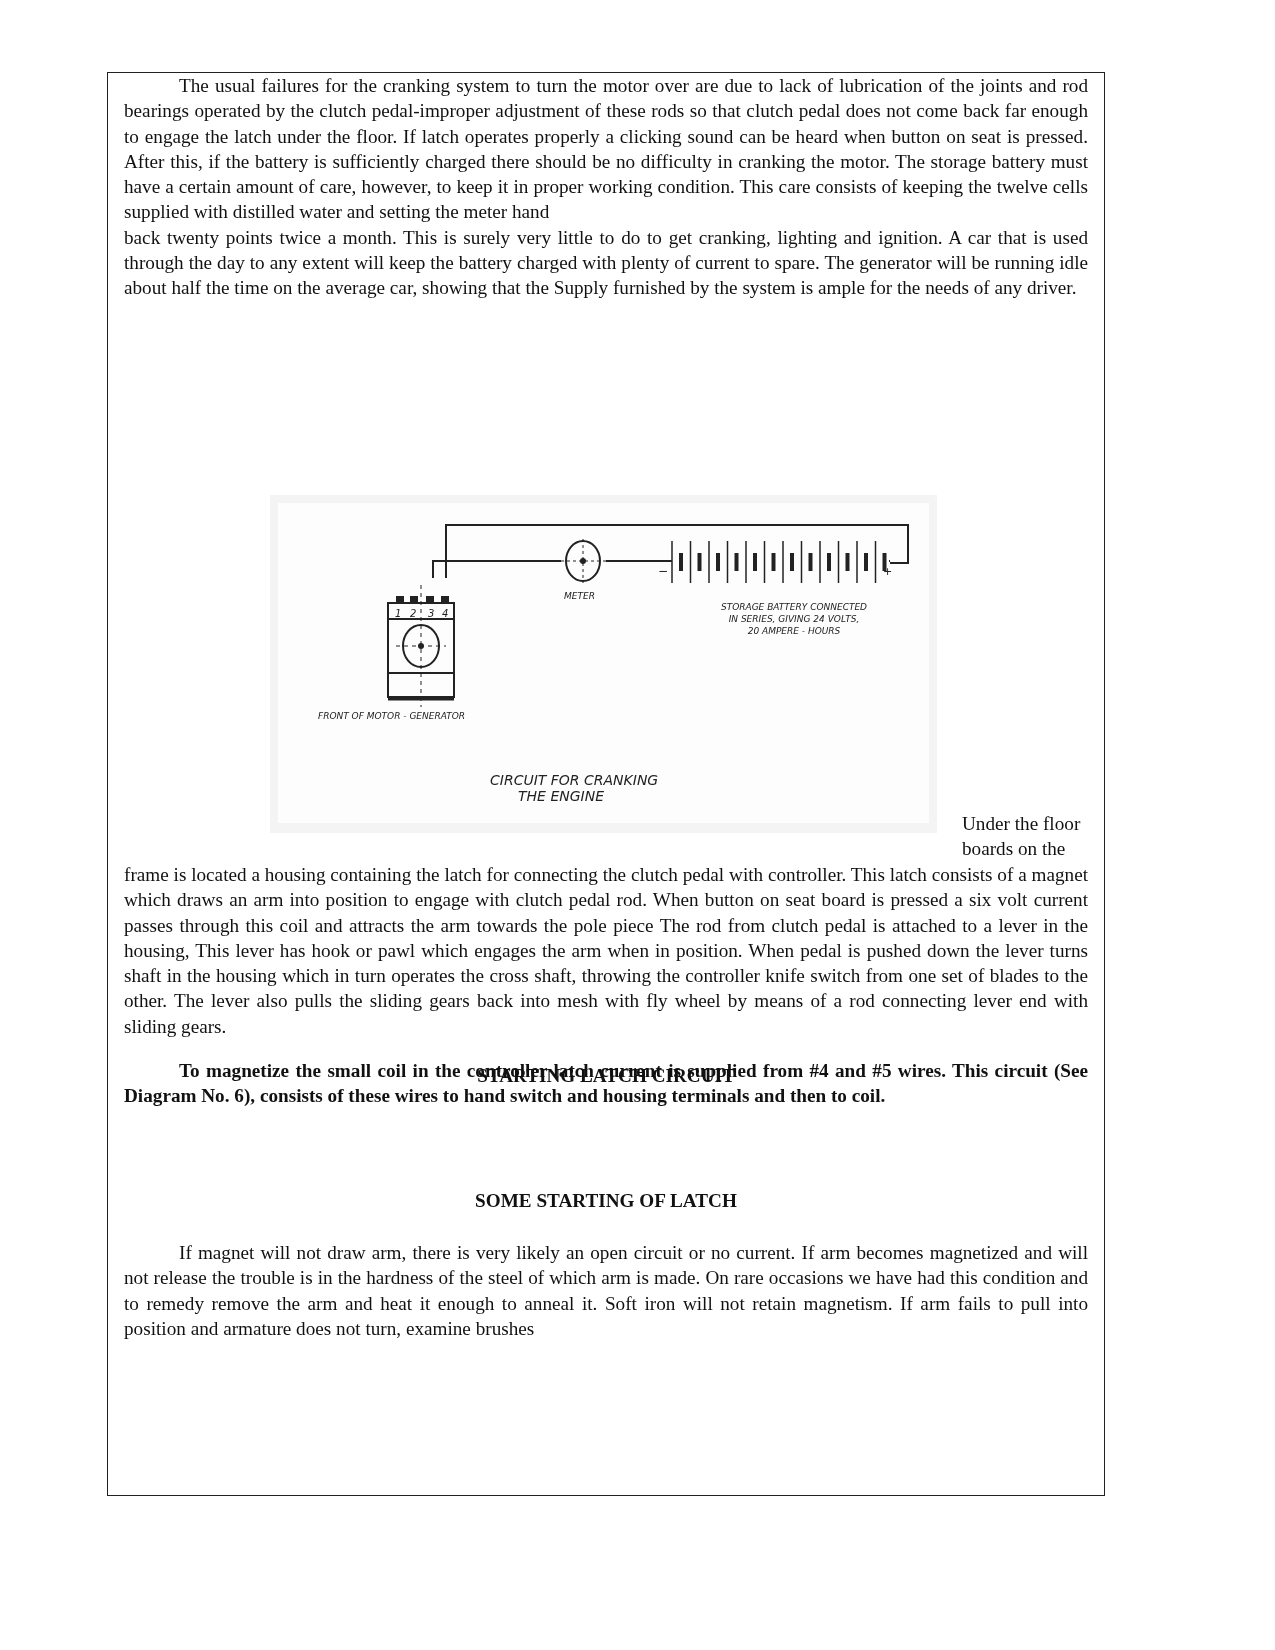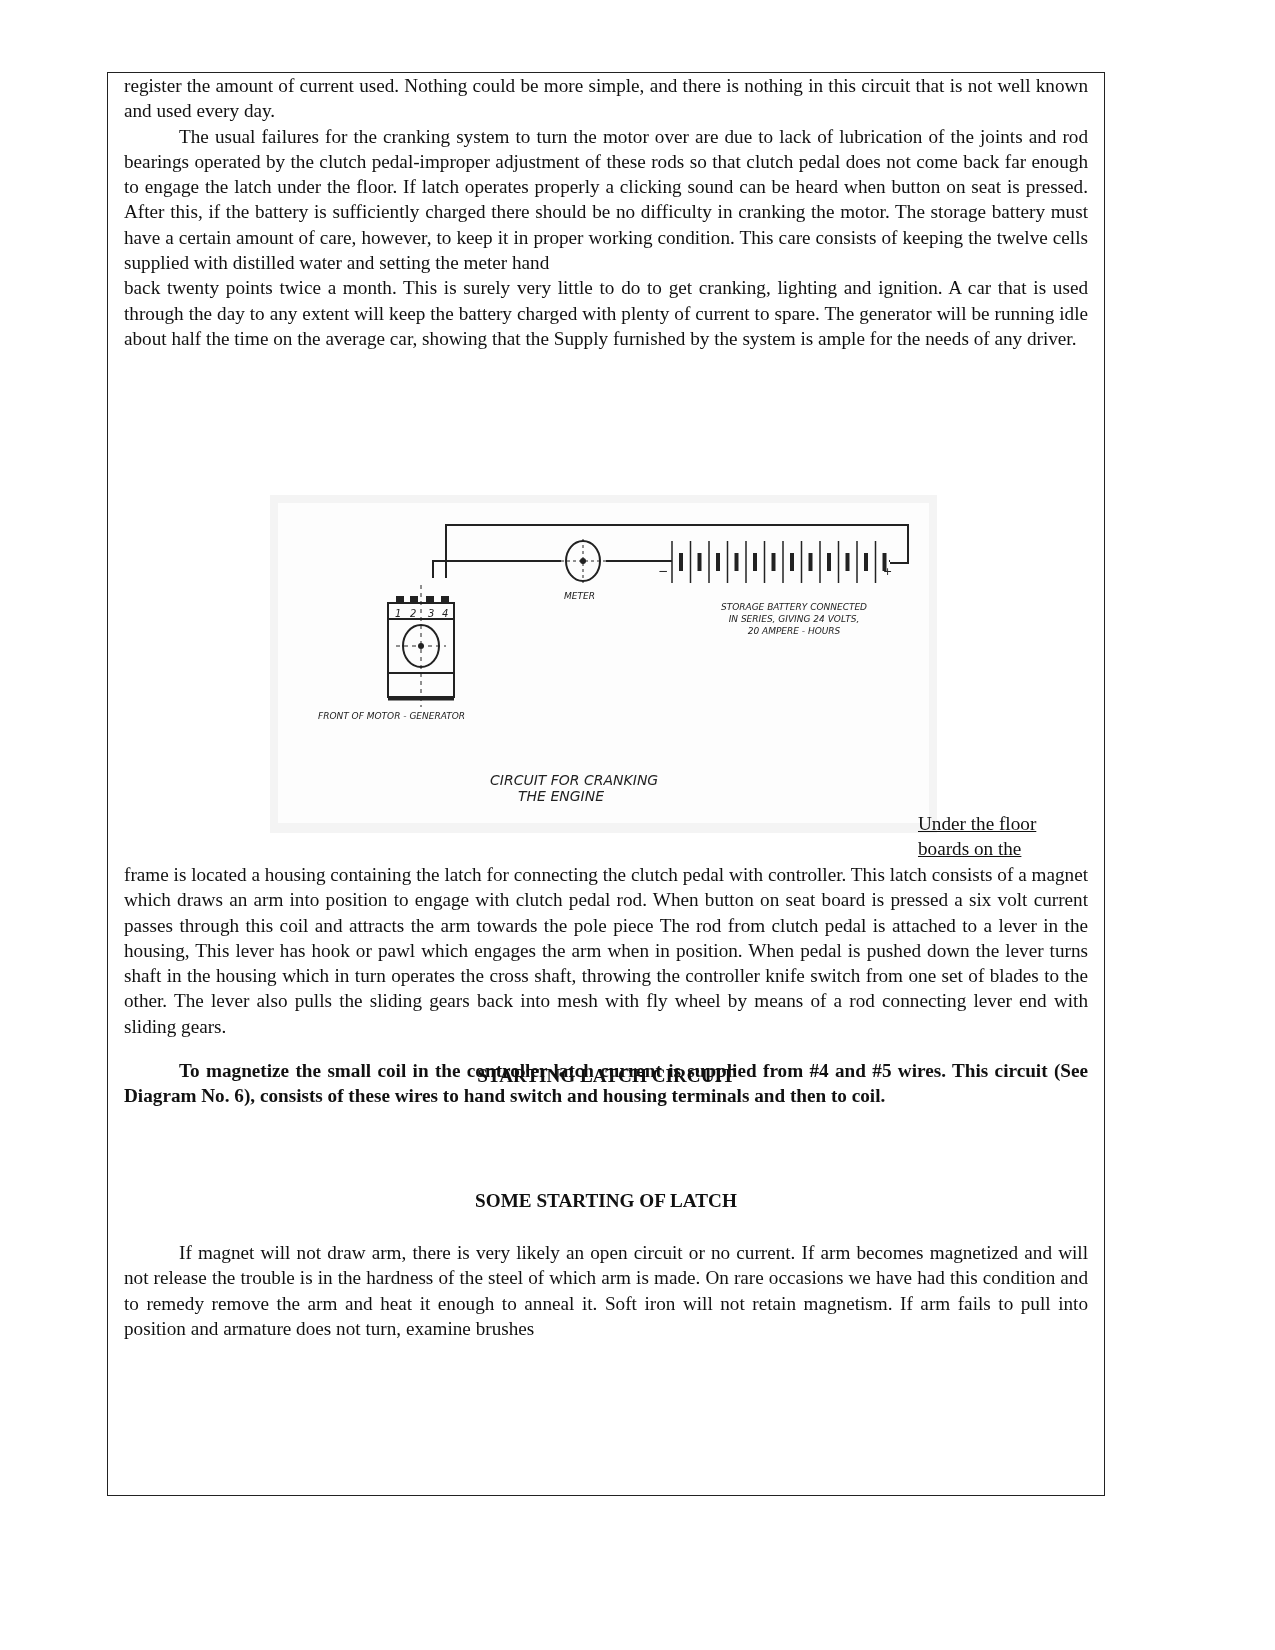--- a/index.html
+++ b/index.html
@@ -4,30 +4,29 @@
 <style>
   html, body { margin: 0; padding: 0; background: #ffffff; }
   body { width: 1275px; height: 1650px; position: relative; font-family: "Liberation Serif", serif; color: #111; }
   .frame { position: absolute; left: 107px; top: 72px; width: 998px; height: 1424px; border: 1.5px solid #222; box-sizing: border-box; }
   .text { position: absolute; left: 124px; width: 964px; font-size: 19.2px; line-height: 25.3px; text-align: justify; }
   .p1 { top: 73px; }
   .indent { text-indent: 55px; }
   .heading { position: absolute; left: 124px; width: 964px; text-align: center; font-weight: bold; font-size: 19.2px; }
   .figure { position: absolute; left: 270px; top: 495px; width: 667px; height: 338px; background: #f4f4f4; }
   .figure-inner { position: absolute; left: 8px; top: 8px; right: 8px; bottom: 10px; background: #fdfdfd; }
-  .float-text { position: absolute; left: 918px; top: 811px; width: 130px; font-size: 19.2px; line-height: 25.3px; text-decoration: underline; }
+  .float-text { position: absolute; left: 962px; top: 811px; width: 130px; font-size: 19.2px; line-height: 25.3px; }
   .diag-label { font-family: "DejaVu Sans", sans-serif; font-style: italic; fill: #222; }
 </style>
 </head>
 <body>
 
 <div class="frame"></div>
 
 <div class="text p1">
-  <div>register the amount of current used. Nothing could be more simple, and there is nothing in this circuit that is not well known and used every day.</div>
   <div class="indent" style="text-align:justify;">The usual failures for the cranking system to turn the motor over are due to lack of lubrication of the joints and rod bearings operated by the clutch pedal-improper adjustment of these rods so that clutch pedal does not come back far enough to engage the latch under the floor. If latch operates properly a clicking sound can be heard when button on seat is pressed. After this, if the battery is sufficiently charged there should be no difficulty in cranking the motor. The storage battery must have a certain amount of care, however, to keep it in proper working condition. This care consists of keeping the twelve cells supplied with distilled water and setting the meter hand</div>
   <div>back twenty points twice a month. This is surely very little to do to get cranking, lighting and ignition. A car that is used through the day to any extent will keep the battery charged with plenty of current to spare. The generator will be running idle about half the time on the average car, showing that the Supply furnished by the system is ample for the needs of any driver.</div>
 </div>
 
 <div class="figure">
   <div class="figure-inner">
     <svg width="651" height="320" viewBox="0 0 651 320">
       <g stroke="#222" fill="none" stroke-width="2">
 
         <path d="M168 75 V22 H630 V60 H612"></path>

